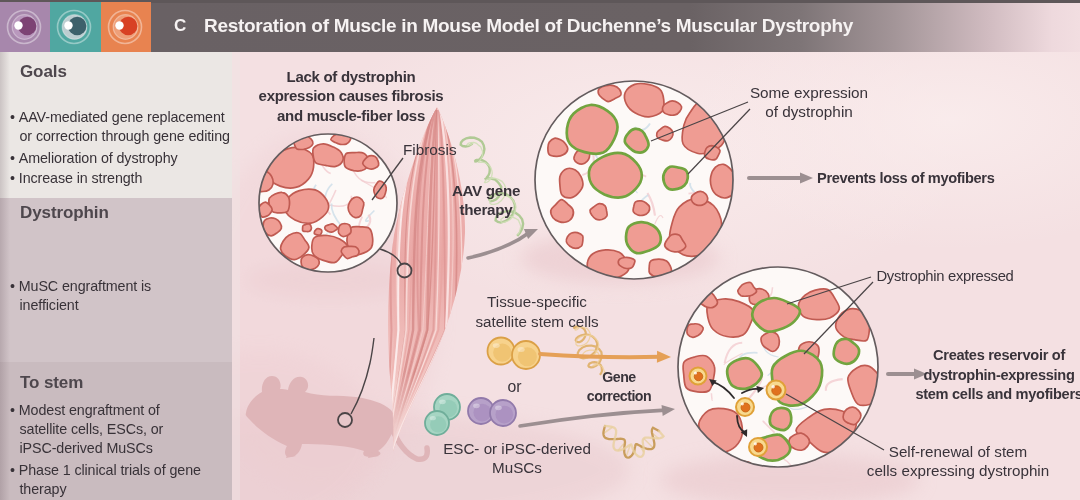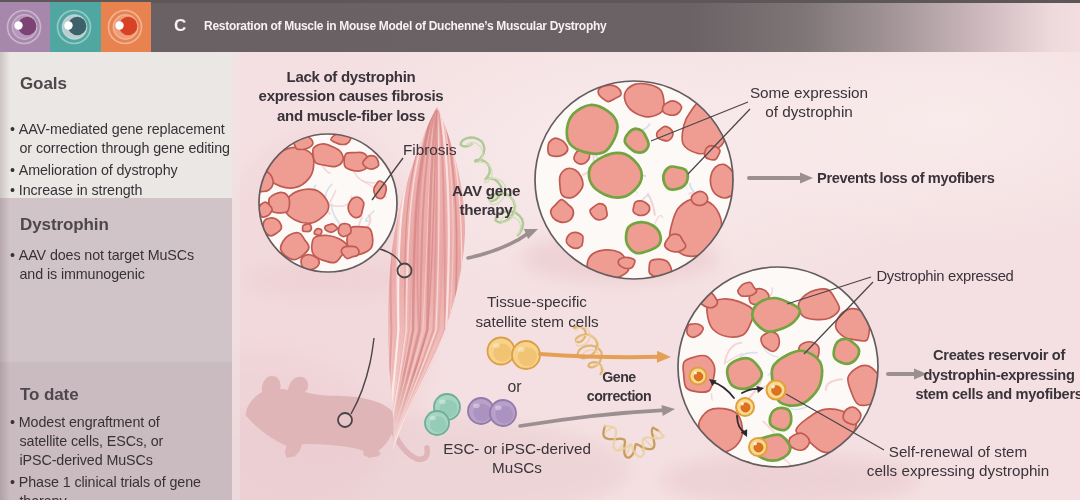--- a/index.html
+++ b/index.html
@@ -27,36 +27,36 @@
     </svg>
     <div class="abs" style="left:100.6px;top:2px;width:50.5px;height:50px;background:#e88350"></div>
     <svg class="abs" style="left:100.6px;top:2px" width="50" height="50" viewBox="0 0 50 50">
       <circle cx="24" cy="25" r="16.5" fill="none" stroke="#ffffff" stroke-opacity="0.4" stroke-width="1.6"></circle>
       <circle cx="24.5" cy="25" r="12.3" fill="#ee9f79" stroke="#ffffff" stroke-opacity="0.35" stroke-width="1.2"></circle>
       <circle cx="27.2" cy="24" r="9.2" fill="#d84124"></circle>
       <circle cx="18.5" cy="23.5" r="4.2" fill="#ffffff"></circle>
     </svg>
     <div class="abs" style="left:174px;top:0;height:52px;display:flex;align-items:center;color:#f6f2f2;font-weight:bold;font-size:17px;letter-spacing:-0.2px">
       <span>C</span>
-      <span style="margin-left:18px;font-size:12px;letter-spacing:-0.3px">Restoration of Muscle in Mouse Model of Duchenne’s Muscular Dystrophy</span>
+      <span style="margin-left:18px;font-size:19px;letter-spacing:-0.3px">Restoration of Muscle in Mouse Model of Duchenne’s Muscular Dystrophy</span>
     </div>
     <div class="abs" style="left:0;top:52px;width:232px;height:146px;background:#ebe7e4"></div>
     <div class="abs" style="left:0;top:198px;width:232px;height:164px;background:#d1c4c8"></div>
     <div class="abs" style="left:0;top:362px;width:232px;height:138px;background:#c9bbbf"></div>
     <div class="abs" style="left:0;top:52px;width:10px;height:448px;background:linear-gradient(90deg,rgba(90,70,80,0.22),rgba(90,70,80,0))"></div>
-    <div class="abs sb" style="left:0;top:12px;width:232px;height:388px">
+    <div class="abs sb" style="left:0;top:0;width:232px;height:388px">
       <div class="shead" style="top:62px">Goals</div>
       <div class="it" style="top:107.5px">•&nbsp;AAV-mediated gene replacement<br>or correction through gene editing</div>
       <div class="it" style="top:148.5px">•&nbsp;Amelioration of dystrophy</div>
       <div class="it" style="top:169px">•&nbsp;Increase in strength</div>
-      <div class="it" style="top:234px">•&nbsp;AAV does not target MuSCs<br>and is immunogenic</div>
+      <div class="it" style="top:277px">•&nbsp;MuSC engraftment is<br>inefficient</div>
       <div class="it" style="top:401px">•&nbsp;Modest engraftment of<br>satellite cells, ESCs, or<br>iPSC-derived MuSCs</div>
       <div class="it" style="top:460.5px">•&nbsp;Phase 1 clinical trials of gene<br>therapy</div>
       <div class="shead" style="top:202.5px">Dystrophin</div>
-      <div class="shead" style="top:372.5px">To date</div>
+      <div class="shead" style="top:372.5px">To stem</div>
     </div>
     <svg class="abs" style="left:232px;top:52px" width="848" height="448" viewBox="232 52 848 448">
       <defs>
         <linearGradient id="muscleGrad" x1="0" y1="0" x2="0" y2="1">
           <stop offset="0" stop-color="#f0b6b4"></stop>
           <stop offset="0.45" stop-color="#eaa9a7"></stop>
           <stop offset="0.8" stop-color="#f2c5c2"></stop>
           <stop offset="1" stop-color="#f5d5d3"></stop>
         </linearGradient>
         <linearGradient id="tendonGrad" x1="0" y1="0" x2="0" y2="1">

